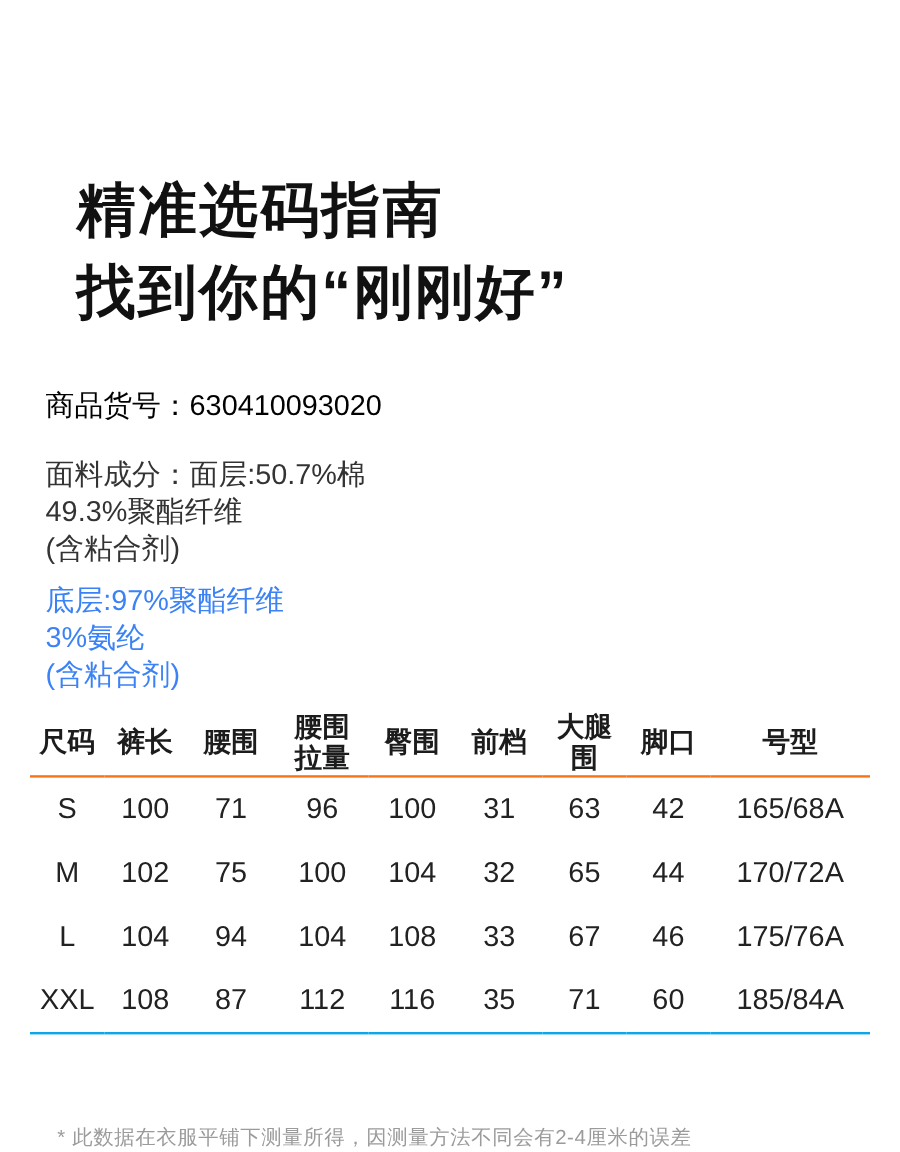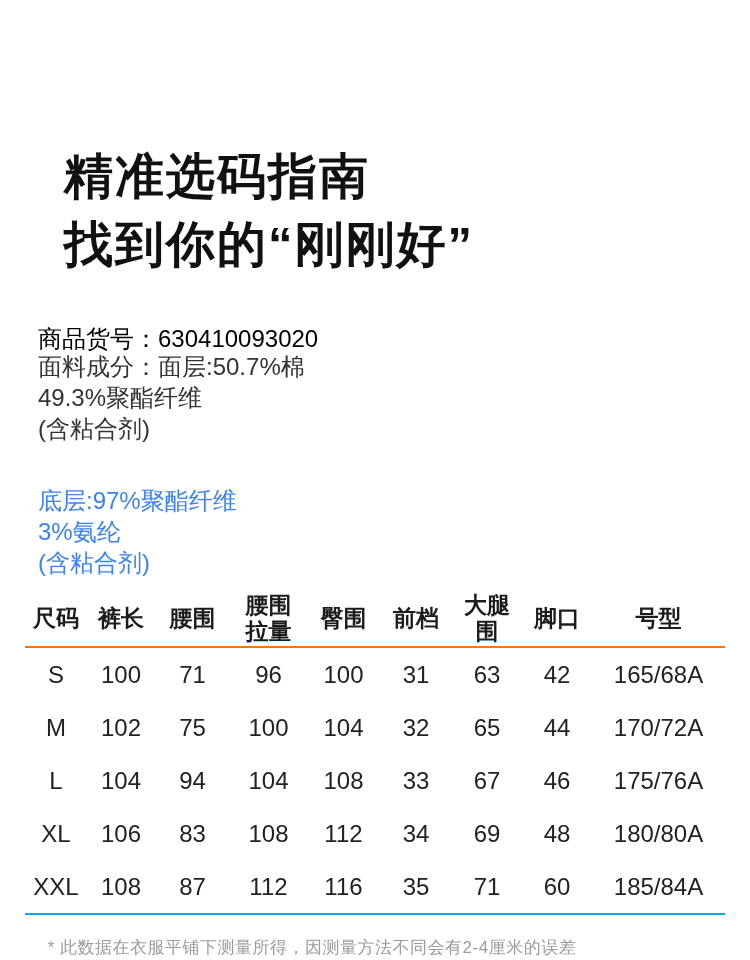--- a/index.html
+++ b/index.html
@@ -41,21 +41,21 @@
     left: 38px;
     top: 324px;
     font-size: 24px;
     line-height: 30px;
     color: #000000;
     white-space: nowrap;
   }
   .fabric-block {
     position: absolute;
     left: 38px;
-    top: 351px;
+    top: 380px;
     font-size: 24px;
     line-height: 31px;
     color: #333333;
   }
   .lining-block {
     position: absolute;
     left: 38px;
     top: 485px;
     font-size: 24px;
     line-height: 31px;
@@ -194,31 +194,20 @@
           <td>104</td>
           <td>94</td>
           <td>104</td>
           <td>108</td>
           <td>33</td>
           <td>67</td>
           <td>46</td>
           <td>175/76A</td>
         </tr>
         <tr>
-          <td>XL</td>
-          <td>106</td>
-          <td>83</td>
-          <td>108</td>
-          <td>112</td>
-          <td>34</td>
-          <td>69</td>
-          <td>48</td>
-          <td>180/80A</td>
-        </tr>
-        <tr>
           <td>XXL</td>
           <td>108</td>
           <td>87</td>
           <td>112</td>
           <td>116</td>
           <td>35</td>
           <td>71</td>
           <td>60</td>
           <td>185/84A</td>
         </tr>

